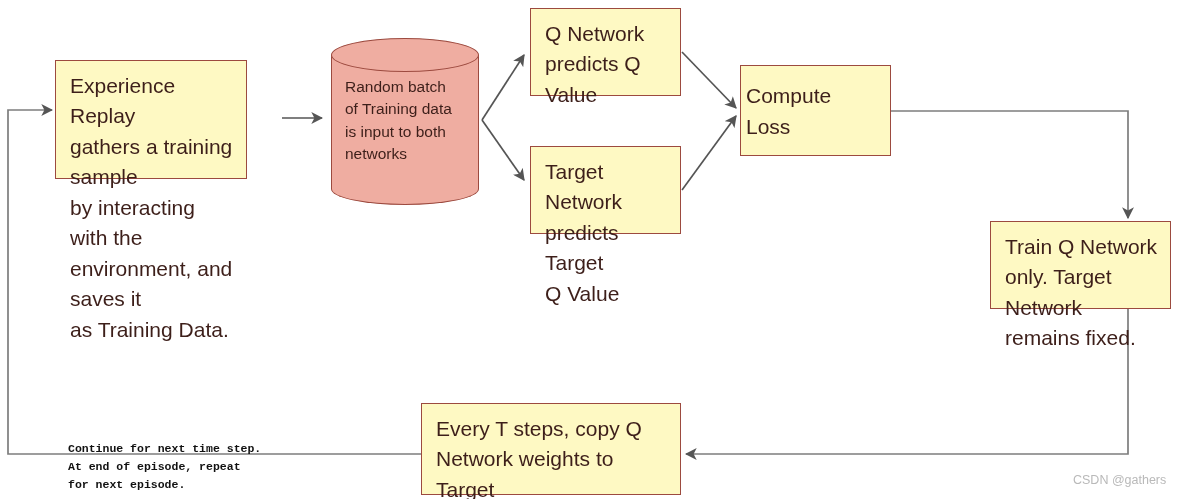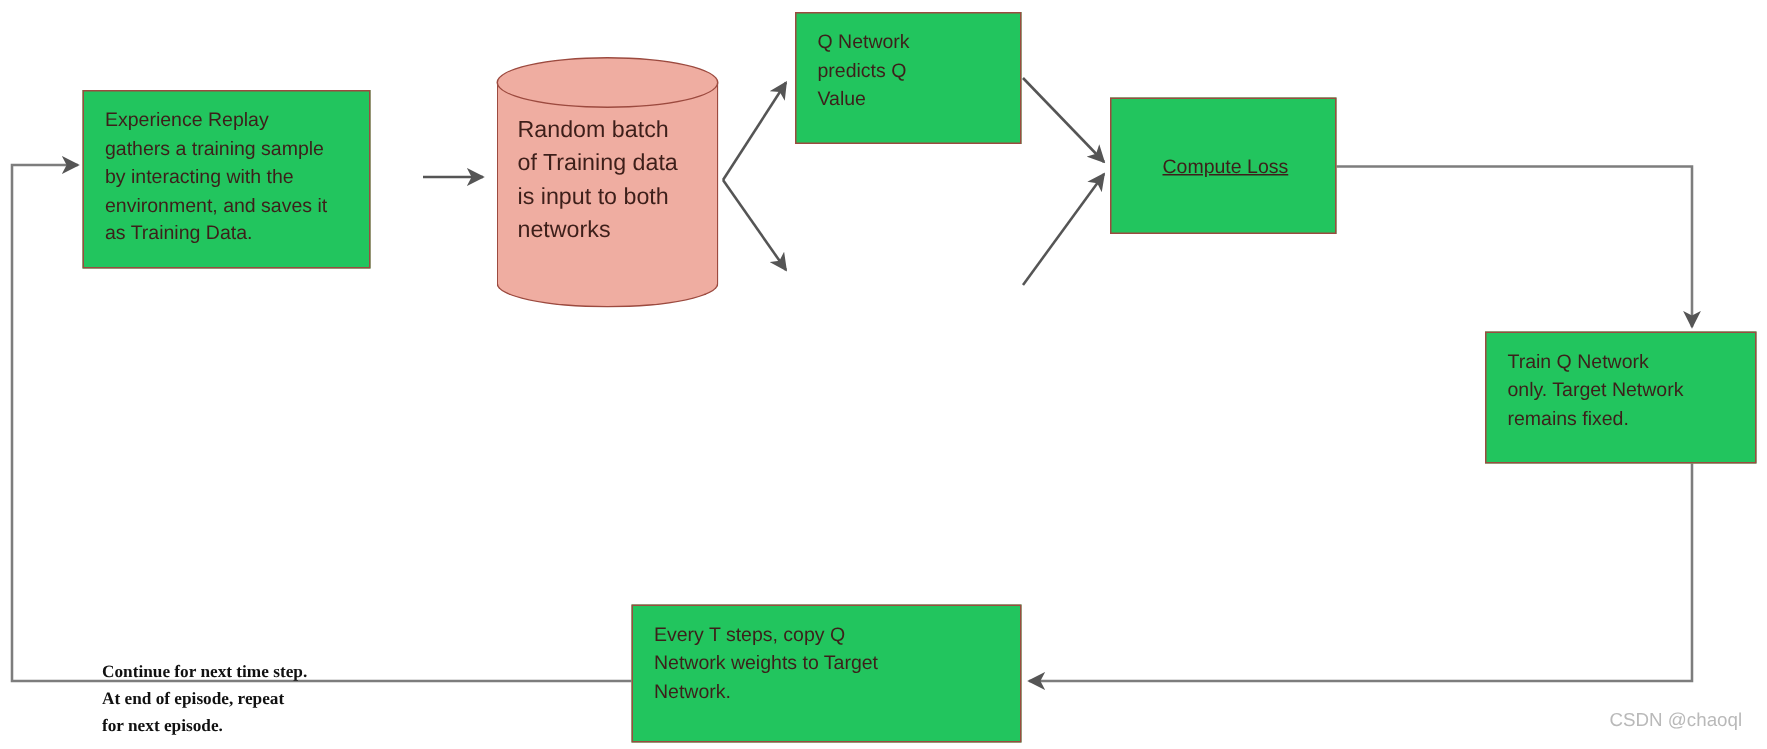--- a/index.html
+++ b/index.html
@@ -22,34 +22,33 @@
     position: absolute;
     left: 0;
     top: 0;
     width: 1178px;
     height: 499px;
     pointer-events: none;
   }
   .node {
     position: absolute;
     box-sizing: border-box;
-    background: #22c55e;
+    background: #fef9c3;
     border: 1.6px solid #9c4a3f;
     color: #3d1f1a;
     font-family: "Liberation Sans", sans-serif;
-    font-size: 13px;
+    font-size: 21px;
     line-height: 1.45;
     padding: 10px 12px 8px 14px;
     white-space: pre-line;
   }
   .node.center-text {
     display: flex;
     align-items: center;
-    padding-left: 34px;
-    text-decoration: underline;
+    padding-left: 5px;
   }
   .cylinder {
     position: absolute;
     box-sizing: border-box;
   }
   .cyl-body {
     position: absolute;
     left: 0;
     right: 0;
     top: 17px;
@@ -82,21 +81,21 @@
     line-height: 1.45;
     padding-left: 14px;
     white-space: pre-line;
   }
   .note {
     position: absolute;
     color: #111111;
     font-size: 11.5px;
     line-height: 1.55;
     font-weight: bold;
-    font-family: Liberation Serif, serif;
+    font-family: Liberation Mono, monospace;
     white-space: pre-line;
   }
   .watermark {
     position: absolute;
     color: #b9b9b9;
     font-size: 12.5px;
     font-family: "Liberation Sans", sans-serif;
   }
 </style>
 </head>
@@ -140,30 +139,33 @@
     <div class="cyl-label">Random batch
 of Training data
 is input to both
 networks</div>
   </div>
 
   <div class="node" style="left:530px; top:8px; width:151px; height:88px;">Q Network
 predicts Q
 Value</div>
 
+  <div class="node" style="left:530px; top:146px; width:151px; height:88px;">Target Network
+predicts Target
+Q Value</div>
 
   <div class="node center-text" style="left:740px; top:65px; width:151px; height:91px;">Compute Loss</div>
 
   <div class="node" style="left:421px; top:403px; width:260px; height:92px;">Every T steps, copy Q
 Network weights to Target
 Network.</div>
 
   <div class="node" style="left:990px; top:221px; width:181px; height:88px;">Train Q Network
 only. Target Network
 remains fixed.</div>
 
   <div class="note" style="left:68px; top:440px;">Continue for next time step.
 At end of episode, repeat
 for next episode.</div>
 
-  <div class="watermark" style="left:1073px; top:473px;">CSDN @chaoql</div>
+  <div class="watermark" style="left:1073px; top:473px;">CSDN @gathers</div>
 
 </div>
 
 </body></html>

